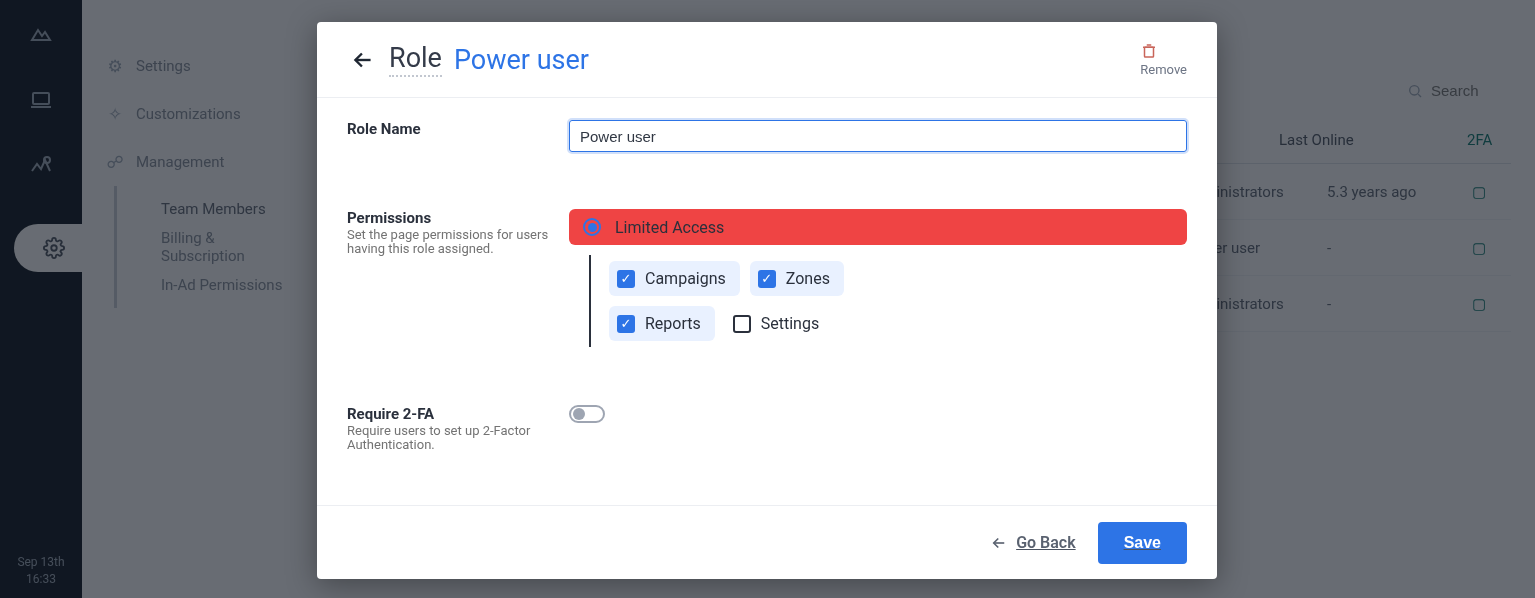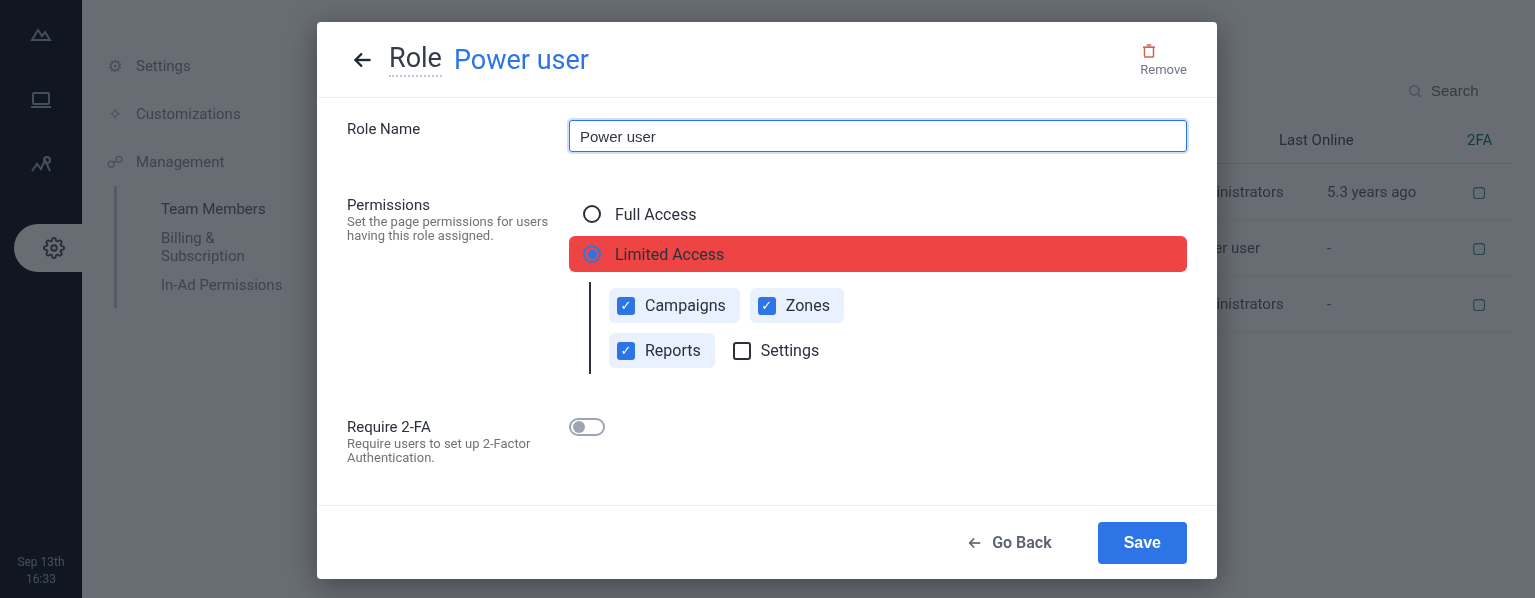--- a/index.html
+++ b/index.html
@@ -35,21 +35,21 @@
   
   .modal { position:absolute; left:317px; top:22px; width:900px; height:557px; background:#fff; border-radius:4px; box-shadow:0 6px 30px rgba(0,0,0,.35); display:flex; flex-direction:column; }
   .m-head { height:76px; display:flex; align-items:center; padding:0 30px; border-bottom:1px solid #eceef2; }
   .back-btn { width:32px; height:32px; display:flex; align-items:center; justify-content:center; color:#1f2733; font-size:22px; margin-right:10px; cursor:pointer; }
   .m-title { font-size:27px; color:#343b49; border-bottom:2px dotted #c2c7d0; padding-bottom:1px; }
   .m-sub { font-size:27px; color:#2d74e6; margin-left:12px; }
   .remove { margin-left:auto; text-align:center; color:#6d7585; font-size:13px; cursor:pointer; }
   .remove .ic { font-size:18px; color:#c9655a; display:block; margin-bottom:2px; }
 
   .m-body { flex:1; padding:22px 30px; display:grid; grid-template-columns:222px 1fr; column-gap:0; row-gap:26px; font-size:15px; color:#343b49; }
-  .lbl { font-weight:400; color:#2a303c; }
+  .lbl { font-weight:700; color:#2a303c; }
   .help { font-size:13px; color:#737373; line-height:14px; margin-top:1px; font-weight:400; }
   .role-input { width:100%; height:32px; border:1.5px solid #2d74e6; outline:2px solid rgba(45,116,230,.22); border-radius:3px; padding:0 10px; font-size:15px; color:#303743; }
 
   .perm-col { }
   .radio-row { display:flex; align-items:center; height:36px; padding:0 14px; border-radius:6px; margin-bottom:4px; }
   .radio-row.selected { background:#ef4444; }
   .radio { width:18px; height:18px; border:2.2px solid #2a303c; border-radius:50%; margin-right:14px; display:flex; align-items:center; justify-content:center; }
   .radio.sel { border-color:#2d74e6; }
   .radio.sel::after { content:""; width:9px; height:9px; background:#2d74e6; border-radius:50%; }
   .radio-label { font-size:16px; color:#2a303c; }
@@ -57,21 +57,21 @@
   .chips { margin:10px 0 0 20px; border-left:2px solid #2a303c; padding:6px 0 6px 18px; display:flex; flex-wrap:wrap; gap:10px 10px; width:300px; }
   .chip { display:inline-flex; align-items:center; padding:8px 14px 8px 8px; border-radius:6px; font-size:16px; color:#2a303c; }
   .chip.on { background:#e9f1ff; }
   .cb { width:18px; height:18px; border-radius:3px; margin-right:10px; display:flex; align-items:center; justify-content:center; font-size:13px; }
   .cb.on { background:#2d74e6; color:#fff; }
   .cb.off { border:2.2px solid #2a303c; }
 
   .toggle { width:36px; height:18px; border:2px solid #9ea5b2; border-radius:20px; position:relative; display:inline-block; }
   .toggle::after { content:""; position:absolute; left:2px; top:1px; width:12px; height:12px; background:#9ea5b2; border-radius:50%; }
 
-  .m-foot { height:74px; border-top:1px solid #eceef2; display:flex; align-items:center; justify-content:flex-end; gap:46px; padding:0 30px; }
+  .m-foot { height:74px; border-top:1px solid #eceef2; display:flex; align-items:center; justify-content:flex-end; gap:22px; padding:0 30px;text-decoration:underline; }
   .go-back { display:flex; align-items:center; gap:8px; color:#5a6270; font-size:16px; font-weight:600; cursor:pointer; }
   .save { height:42px; padding:0 26px; border:none; border-radius:4px; background:#2d74e6; color:#fff; font-size:16px; font-weight:600; cursor:pointer; }
 
   svg { display:block; }
 </style>
 </head>
 <body>
 
 <div class="app">
   <div class="rail">
@@ -189,24 +189,20 @@
     <div class="lbl">Role Name</div>
     <div>
       <input class="role-input" type="text" value="Power user" style="">
     </div>
 
     <div>
       <div class="lbl">Permissions</div>
       <div class="help">Set the page permissions for users having this role assigned.</div>
     </div>
     <div class="perm-col">
-      <div class="radio-row">
-        <span class="radio"></span>
-        <span class="radio-label">Full Access</span>
-      </div>
       <div class="radio-row selected">
         <span class="radio sel"></span>
         <span class="radio-label">Limited Access</span>
       </div>
       <div class="chips">
         <div class="chip on">
           <span class="cb on">✓</span>
           <span>Campaigns</span>
         </div>
         <div class="chip on">

